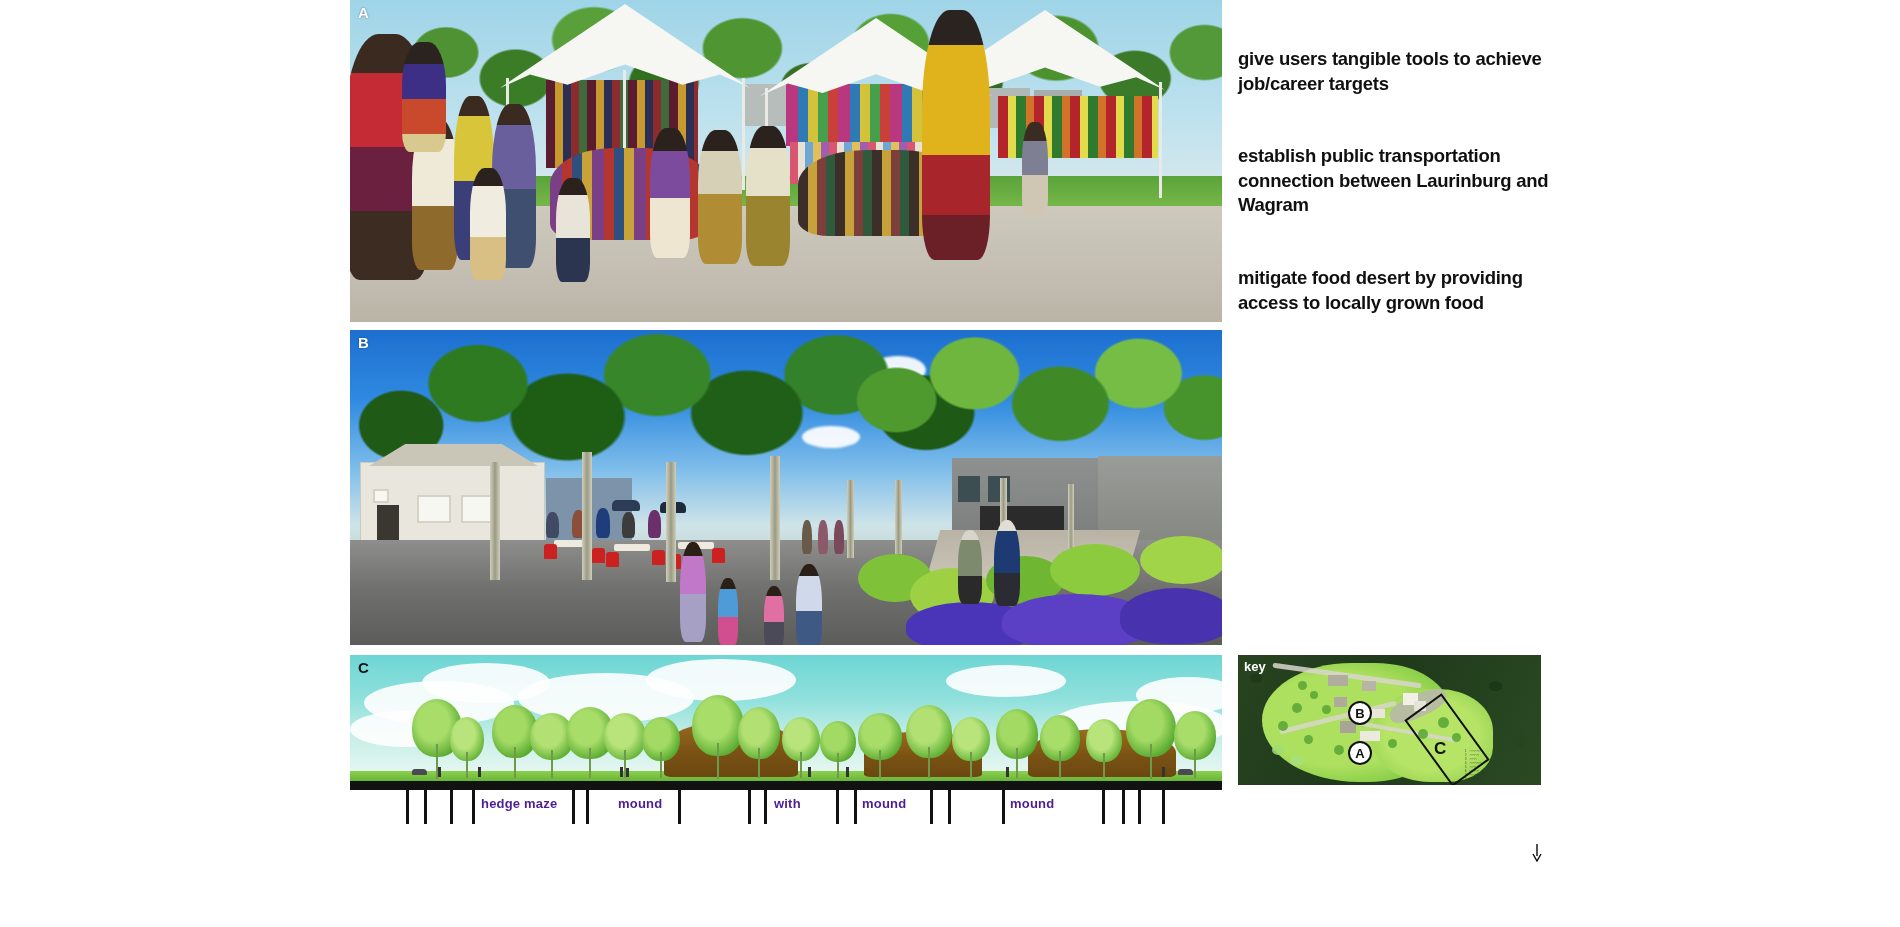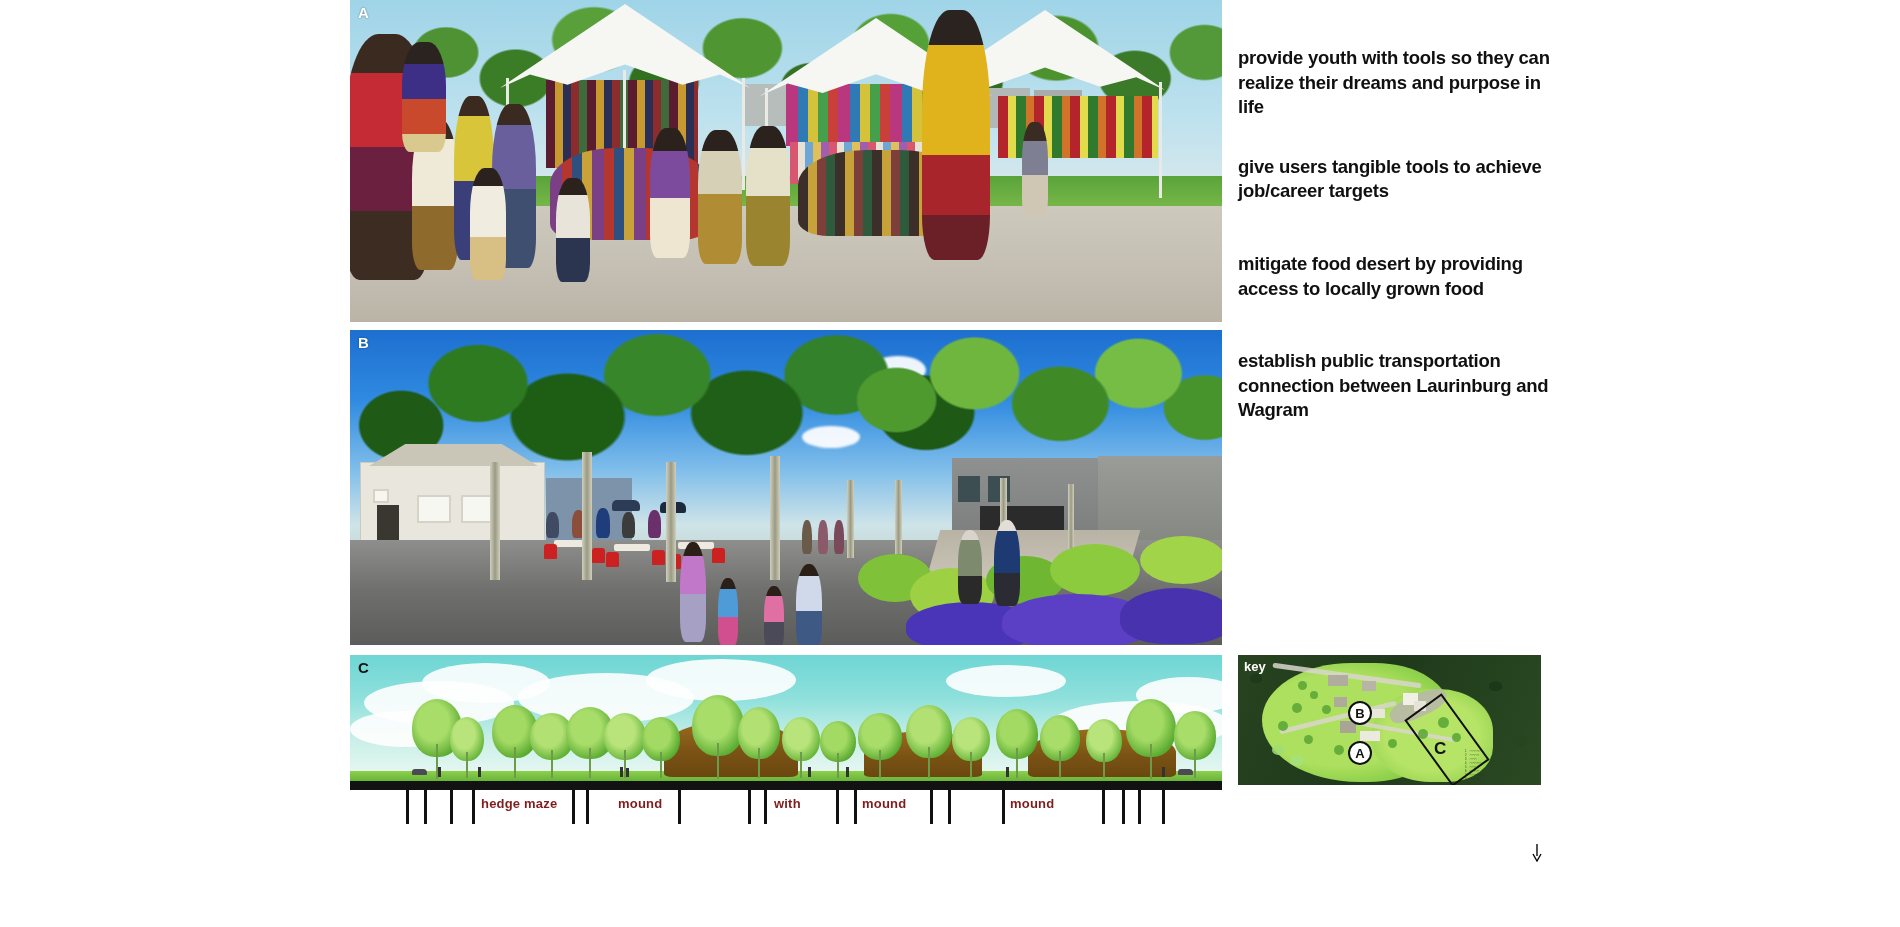--- a/index.html
+++ b/index.html
@@ -112,21 +112,21 @@
   .grassC { position:absolute; left:0; right:0; top:116px; height:12px;
     background: linear-gradient(#8ed04e, #5faf33); }
   .groundC { position:absolute; left:0; right:0; top:126px; height:9px; background:#121212; }
   .treeC { position:absolute; }
   .treeC .crown { position:absolute; left:0; top:0; width:100%; height:74%;
     border-radius:50% 50% 46% 46%; }
   .treeC .stem { position:absolute; left:48%; top:58%; width:2px; height:44%; background:#6f9a4a; }
   .moundC { position:absolute; border-radius:50% 50% 6% 6%;
     background: linear-gradient(#9a6b1d, #7a5314 55%, #6b4710); }
   .tickC { position:absolute; width:3px; background:#111; top:135px; height:34px; }
-  .dimlabC { position:absolute; top:141px; font-size:13px; font-weight:700; color:#7f1d1d;
+  .dimlabC { position:absolute; top:141px; font-size:13px; font-weight:700; color:#4c1d95;
     letter-spacing:.2px; white-space:nowrap; }
   .personC { position:absolute; width:3px; background:#333; }
   .carC { position:absolute; width:15px; height:6px; background:#4a4a52; border-radius:3px 4px 1px 1px; }
 
   
   .objwrap { position:absolute; left:1238px; top:12px; width:330px; }
   .obj-title { font-size:22px; font-weight:700; color:#101010; letter-spacing:-.2px; }
   .obj-item { margin-top:30px; font-size:18.5px; font-weight:700; line-height:1.33;
     color:#101010; letter-spacing:-.25px; }
   .obj-item:first-of-type { margin-top:0; }
@@ -446,24 +446,23 @@
     <div class="dimlabC" style="left:131px;">hedge maze</div>
     <div class="dimlabC" style="left:268px;">mound</div>
     <div class="dimlabC" style="left:424px;">with</div>
     <div class="dimlabC" style="left:512px;">mound</div>
     <div class="dimlabC" style="left:660px;">mound</div>
 
     <div class="panel-label dark">C</div>
   </div>
 
   <div class="objwrap">
-    <div class="obj-item" style="margin-top:34px;">provide youth with tools so they can realize their dreams and purpose in life</div>
     <div class="obj-item" style="margin-top:35px;">give users tangible tools to achieve job/career targets</div>
+    <div class="obj-item" style="margin-top:48px;">establish public transportation connection between Laurinburg and Wagram</div>
     <div class="obj-item" style="margin-top:48px;">mitigate food desert by providing access to locally grown food</div>
-    <div class="obj-item" style="margin-top:48px;">establish public transportation connection between Laurinburg and Wagram</div>
   </div>
 
   <div class="keymap">
     <div class="km-forest"></div>
     <div class="km-field"></div>
     <div class="km-field2"></div>
 
     <div class="km-road" style="left:34px;top:18px;width:150px;height:5px;transform:rotate(8deg);"></div>
     <div class="km-road" style="left:40px;top:60px;width:120px;height:5px;transform:rotate(-14deg);"></div>
     <div class="km-road" style="left:110px;top:74px;width:110px;height:4px;transform:rotate(10deg);"></div>

